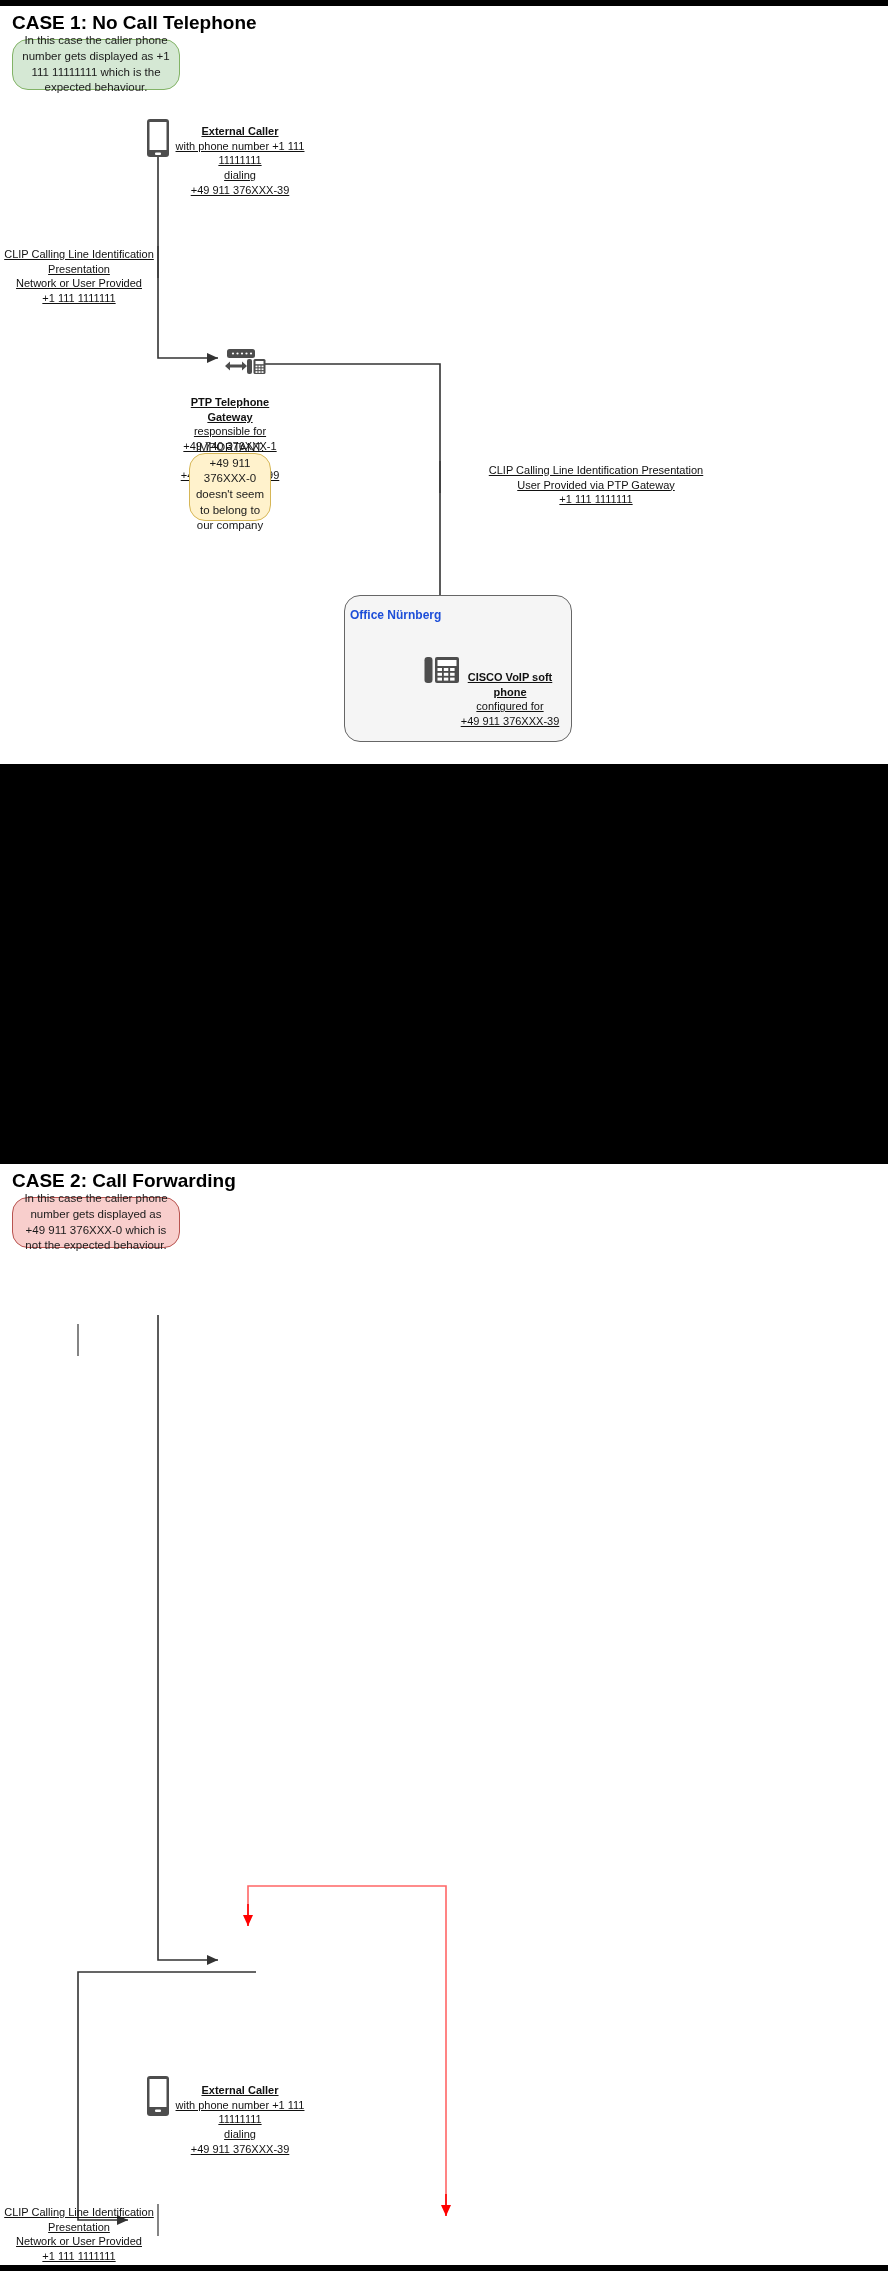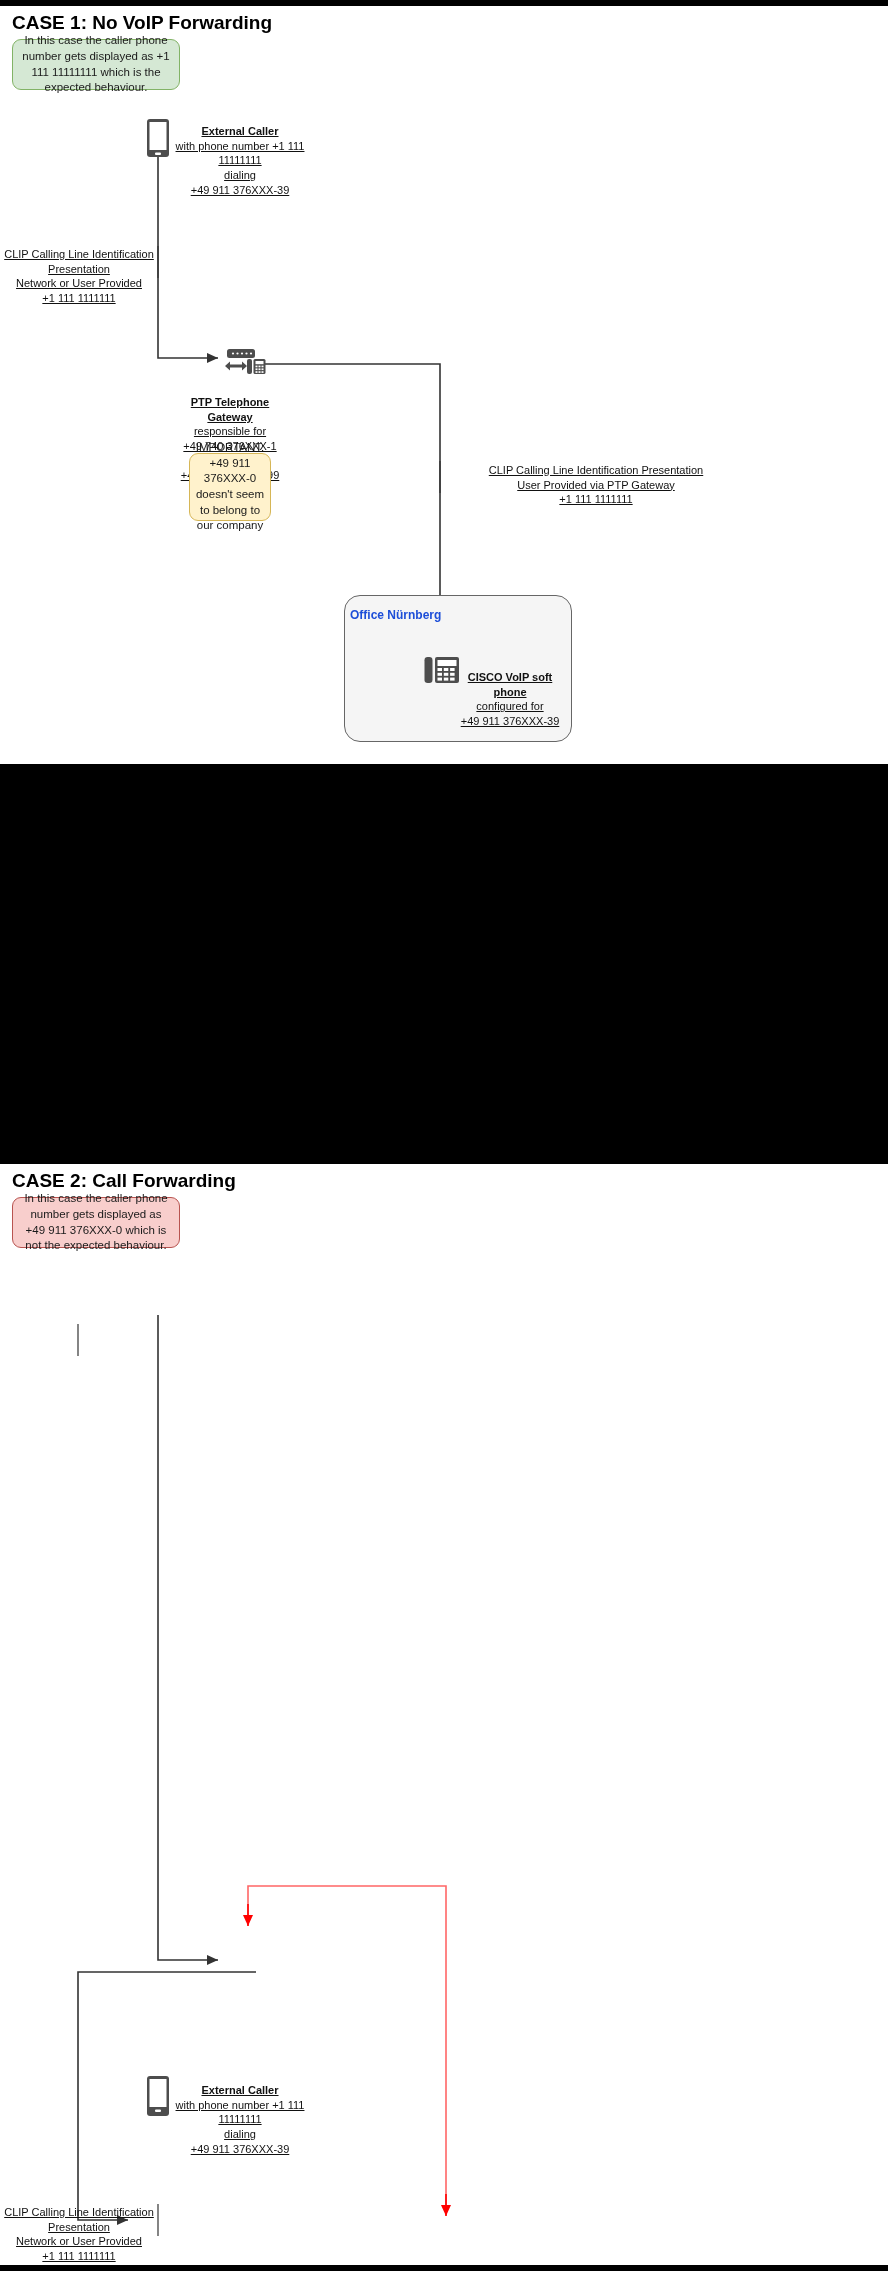--- a/index.html
+++ b/index.html
@@ -29,21 +29,21 @@
     position: absolute;
     font-size: 19px;
     font-weight: bold;
     color: #000000;
     white-space: nowrap;
   }
 
   
   .note {
     position: absolute;
-    border-radius: 9px;
+    border-radius: 16px;
     font-size: 11.5px;
     line-height: 1.35;
     color: #1a1a1a;
     text-align: center;
     padding: 7px 8px;
     display: flex;
     align-items: center;
     justify-content: center;
   }
   .note-green { background: #d5e8d4; border: 1px solid #82b366; }
@@ -94,21 +94,21 @@
     background: #000000;
   }
 </style>
 </head>
 <body>
 
 <div id="page">
 
   <div class="case-panel" id="case1-panel">
 
-    <div class="case-title" style="left:12px; top:6px;">CASE 1: No VoIP Forwarding</div>
+    <div class="case-title" style="left:12px; top:6px;">CASE 1: No Call Telephone</div>
 
     <div class="note note-green" style="left:12px; top:33px; width:168px; height:51px;">In this case the caller phone number gets displayed as +1 111 11111111 which is the expected behaviour.</div>
 
     <svg class="wires" height="758" viewBox="0 0 888 758">
       <defs>
         <marker id="ah1" markerWidth="9" markerHeight="9" refX="7" refY="3.2" orient="auto" markerUnits="strokeWidth">
           <path d="M0,0 L7,3.2 L0,6.4 z" fill="#333333"></path>
         </marker>
       </defs>
 

